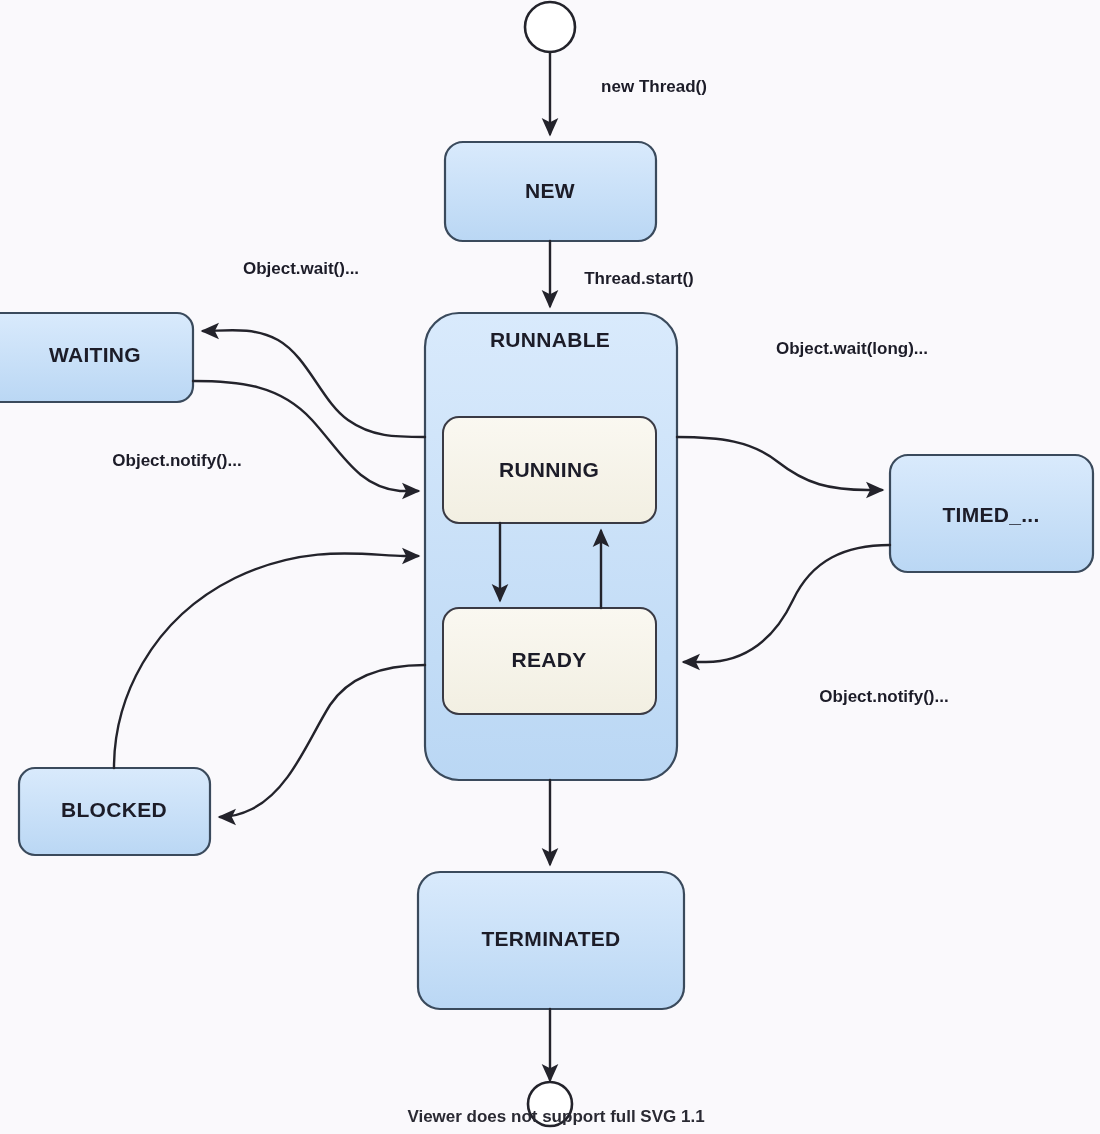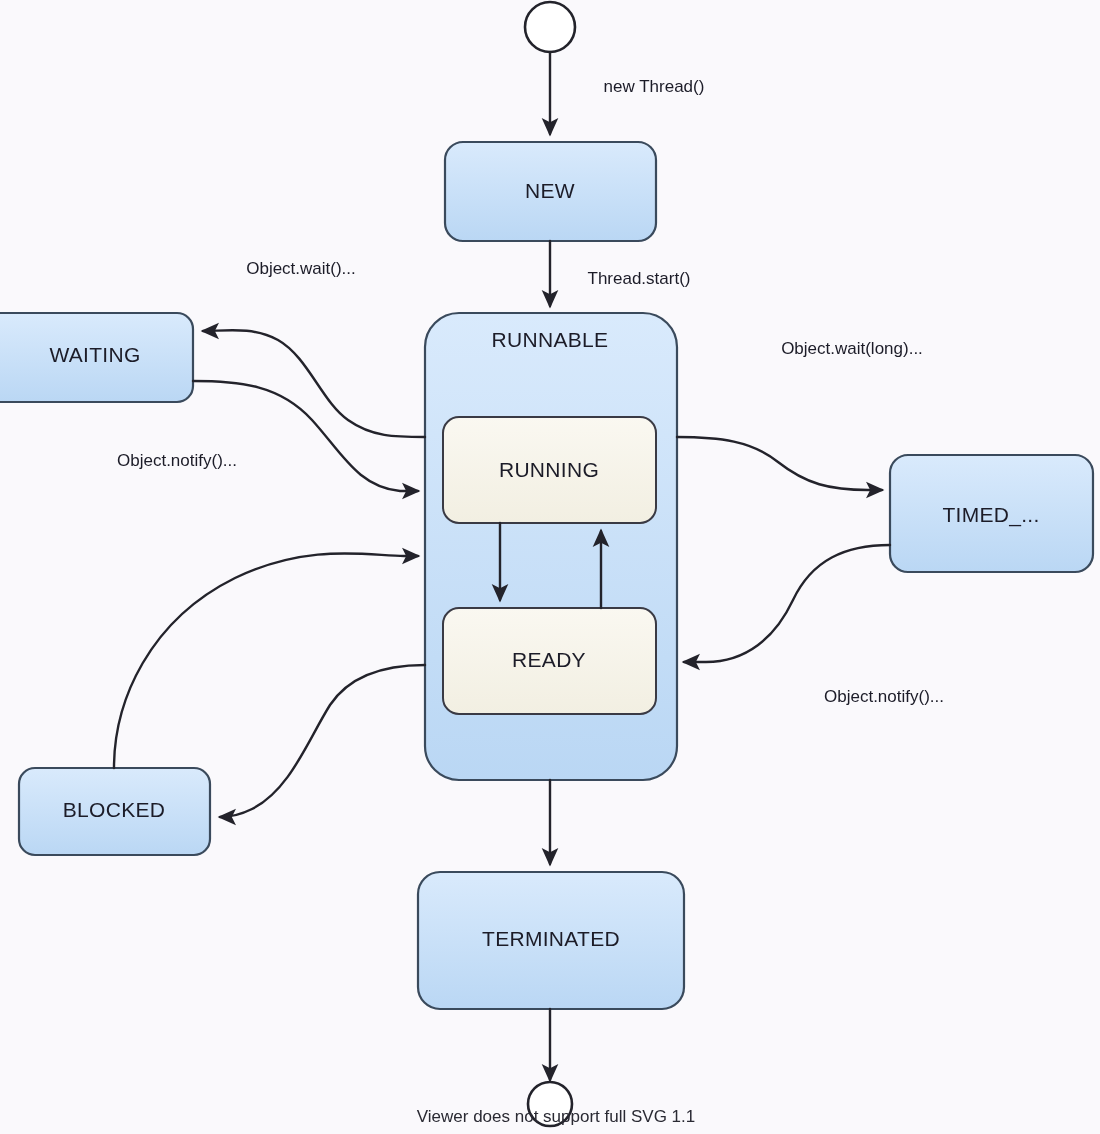--- a/index.html
+++ b/index.html
@@ -9,20 +9,21 @@
   }
   body {
     font-family: "Liberation Sans", sans-serif;
   }
   #canvas {
     position: relative;
     width: 1100px;
     height: 1134px;
     background: #faf9fc;
     overflow: hidden;
+    font-weight: bold;
   }
   #diagram {
     display: block;
     width: 1100px;
     height: 1134px;
   }
   .state-label {
     font-family: "Liberation Sans", sans-serif;
     font-size: 21px;
     fill: #1c1c28;

